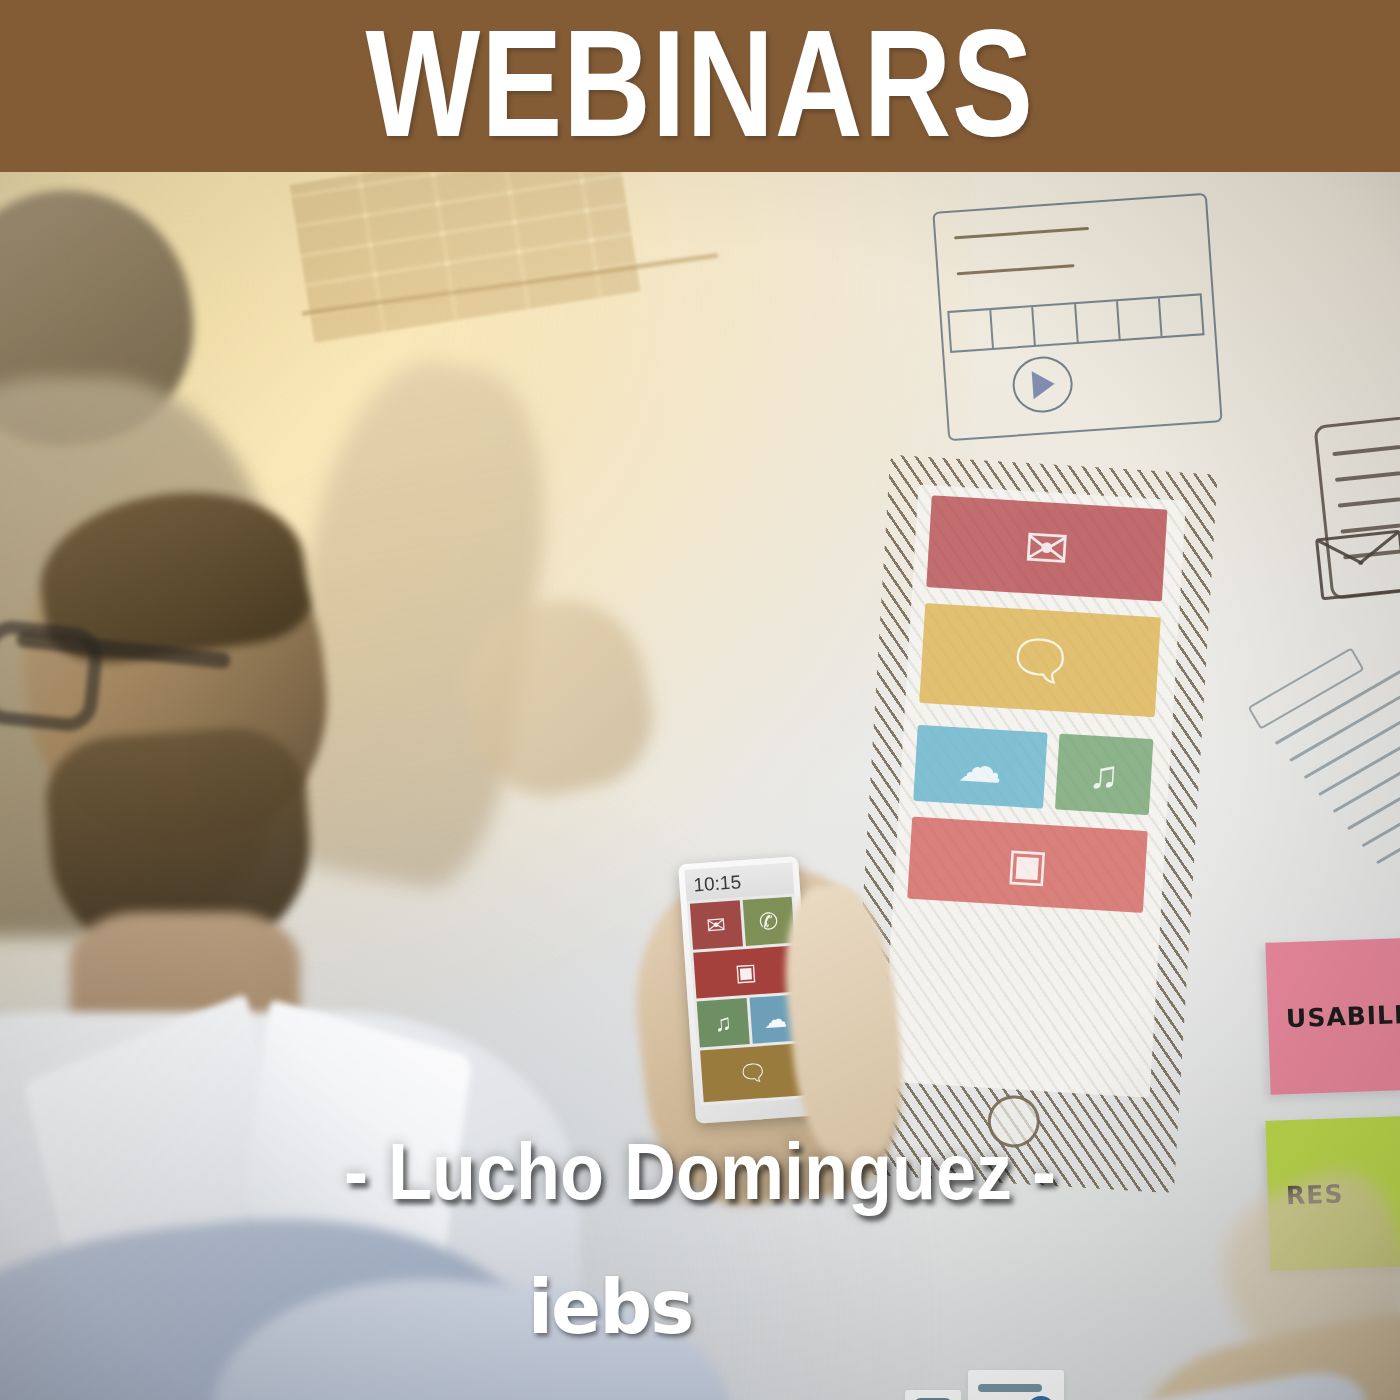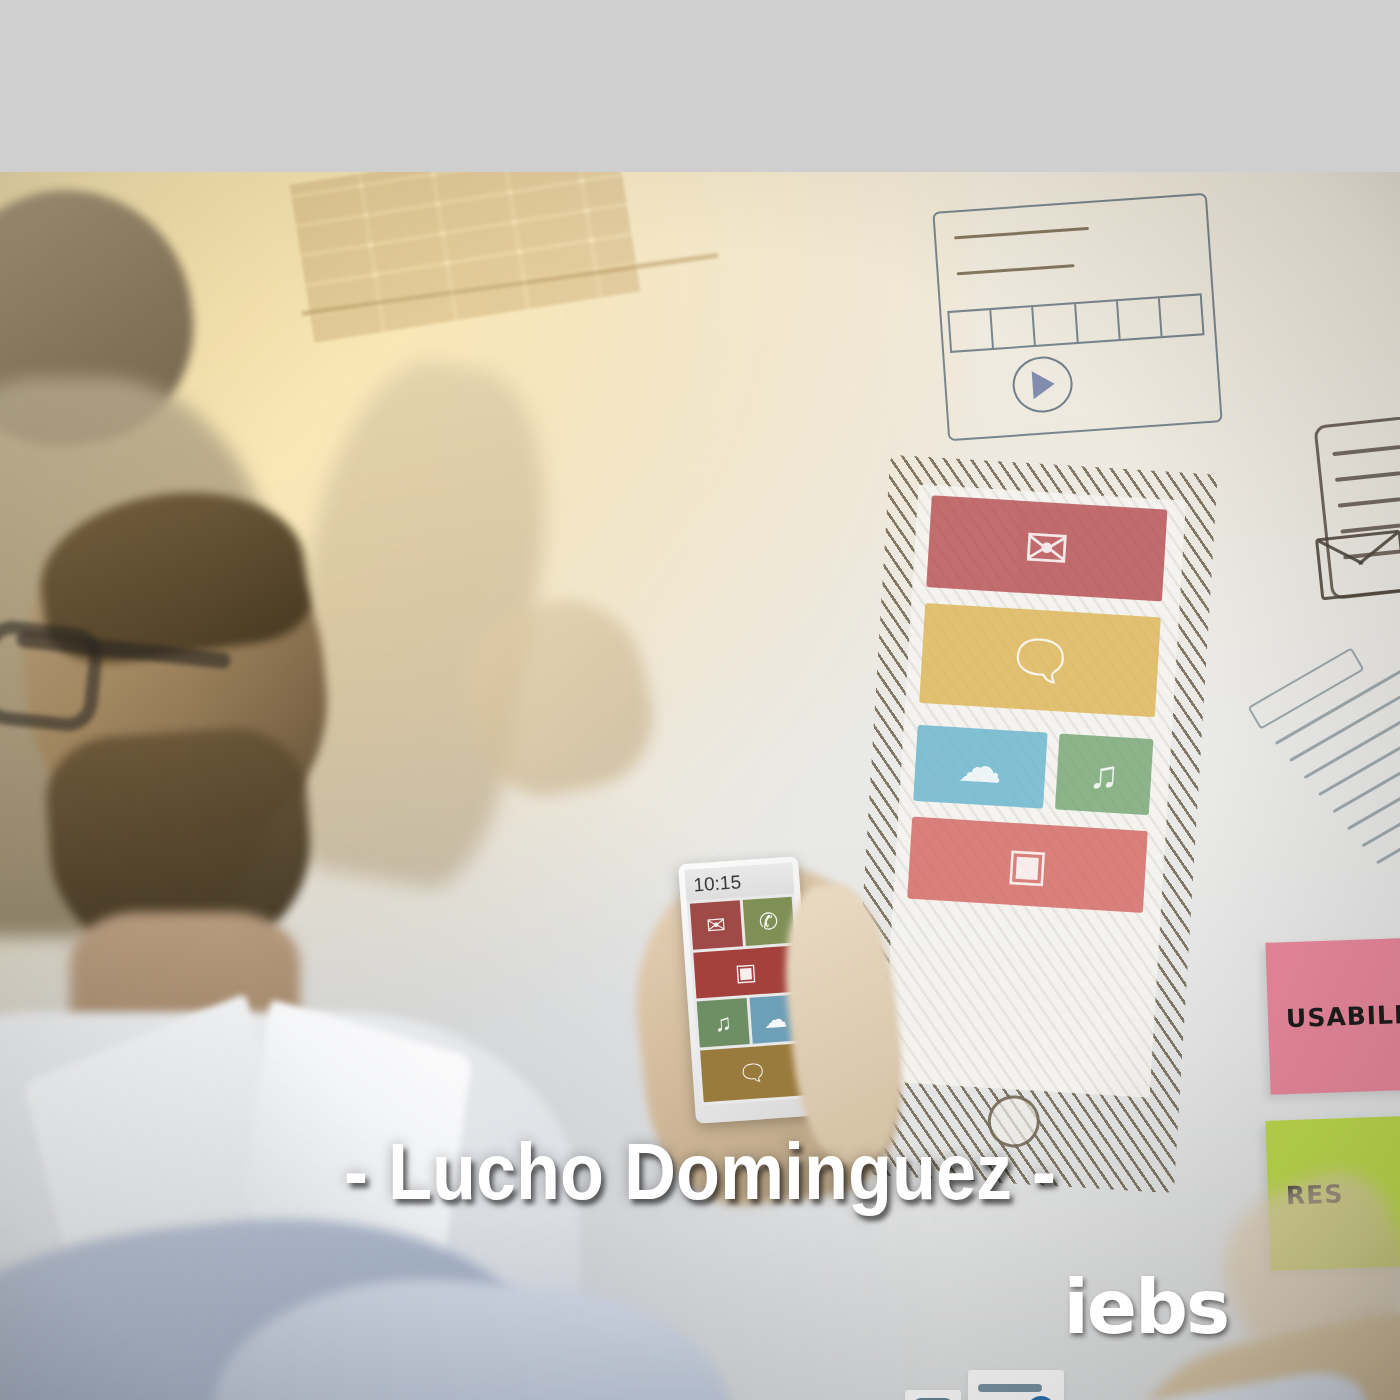--- a/index.html
+++ b/index.html
@@ -600,24 +600,24 @@
     white-space: nowrap;
     transform: scaleX(0.90);
     z-index: 30;
     text-shadow:
       4px 5px 6px rgba(0,0,0,0.55),
       0 0 14px rgba(0,0,0,0.30);
   }
 
   .logo {
     position: absolute;
-    left: 8px;
+    left: 0;
     top: 1268px;
     width: 1220px;
-    text-align: right;
+    text-align: center;
     z-index: 30;
   }
   .logo-text {
     display: inline-block;
     color: #ffffff;
     font-family: "DejaVu Sans", sans-serif;
     font-weight: 700;
     font-size: 74px;
     line-height: 78px;
     letter-spacing: -2px;
@@ -632,20 +632,23 @@
     background: radial-gradient(ellipse at 50% 46%,
       rgba(0,0,0,0) 52%, rgba(0,0,0,0.12) 86%, rgba(0,0,0,0.22) 100%);
     z-index: 25;
   }
 </style>
 </head>
 <body>
 
 <div class="poster">
 
+  <div class="banner">
+    <div class="banner-title">WEBINARS</div>
+  </div>
 
   <div class="photo">
 
     <div class="wall"></div>
     <div class="sunwash"></div>
     <div class="coolwash"></div>
     <div class="brick"></div>
     <div class="wall-edge"></div>
 
     <div class="sk wf-video">

